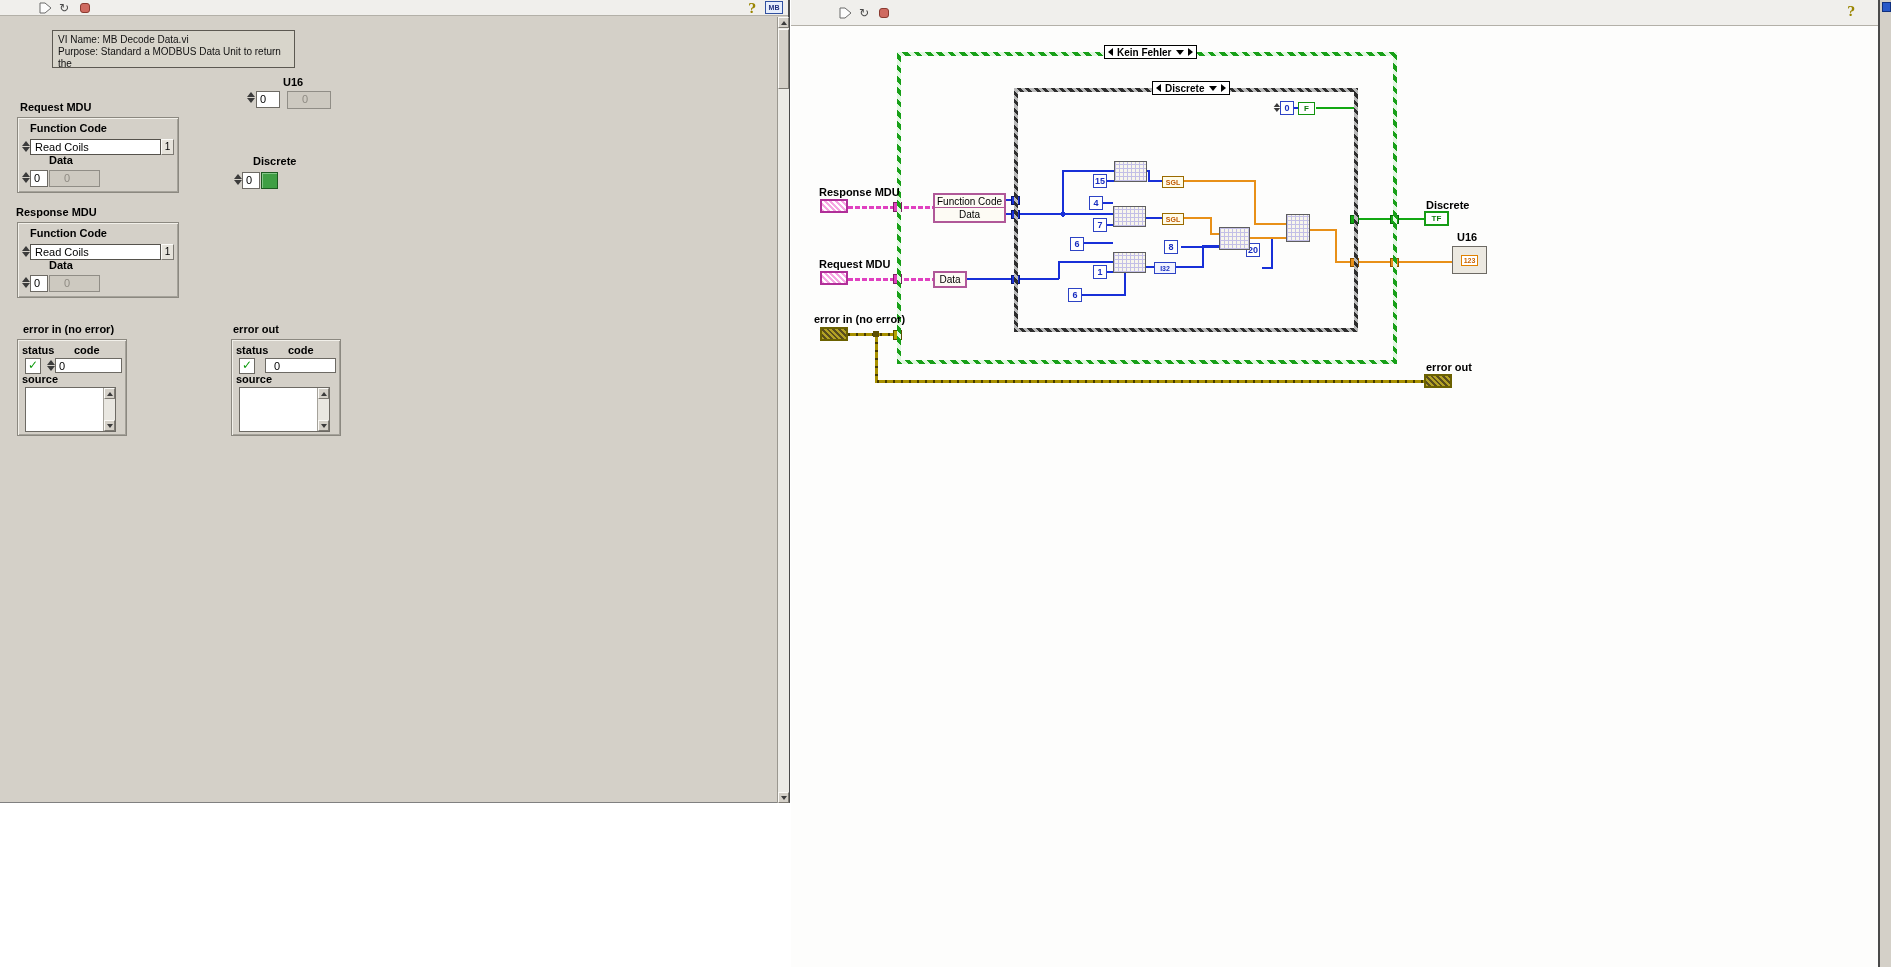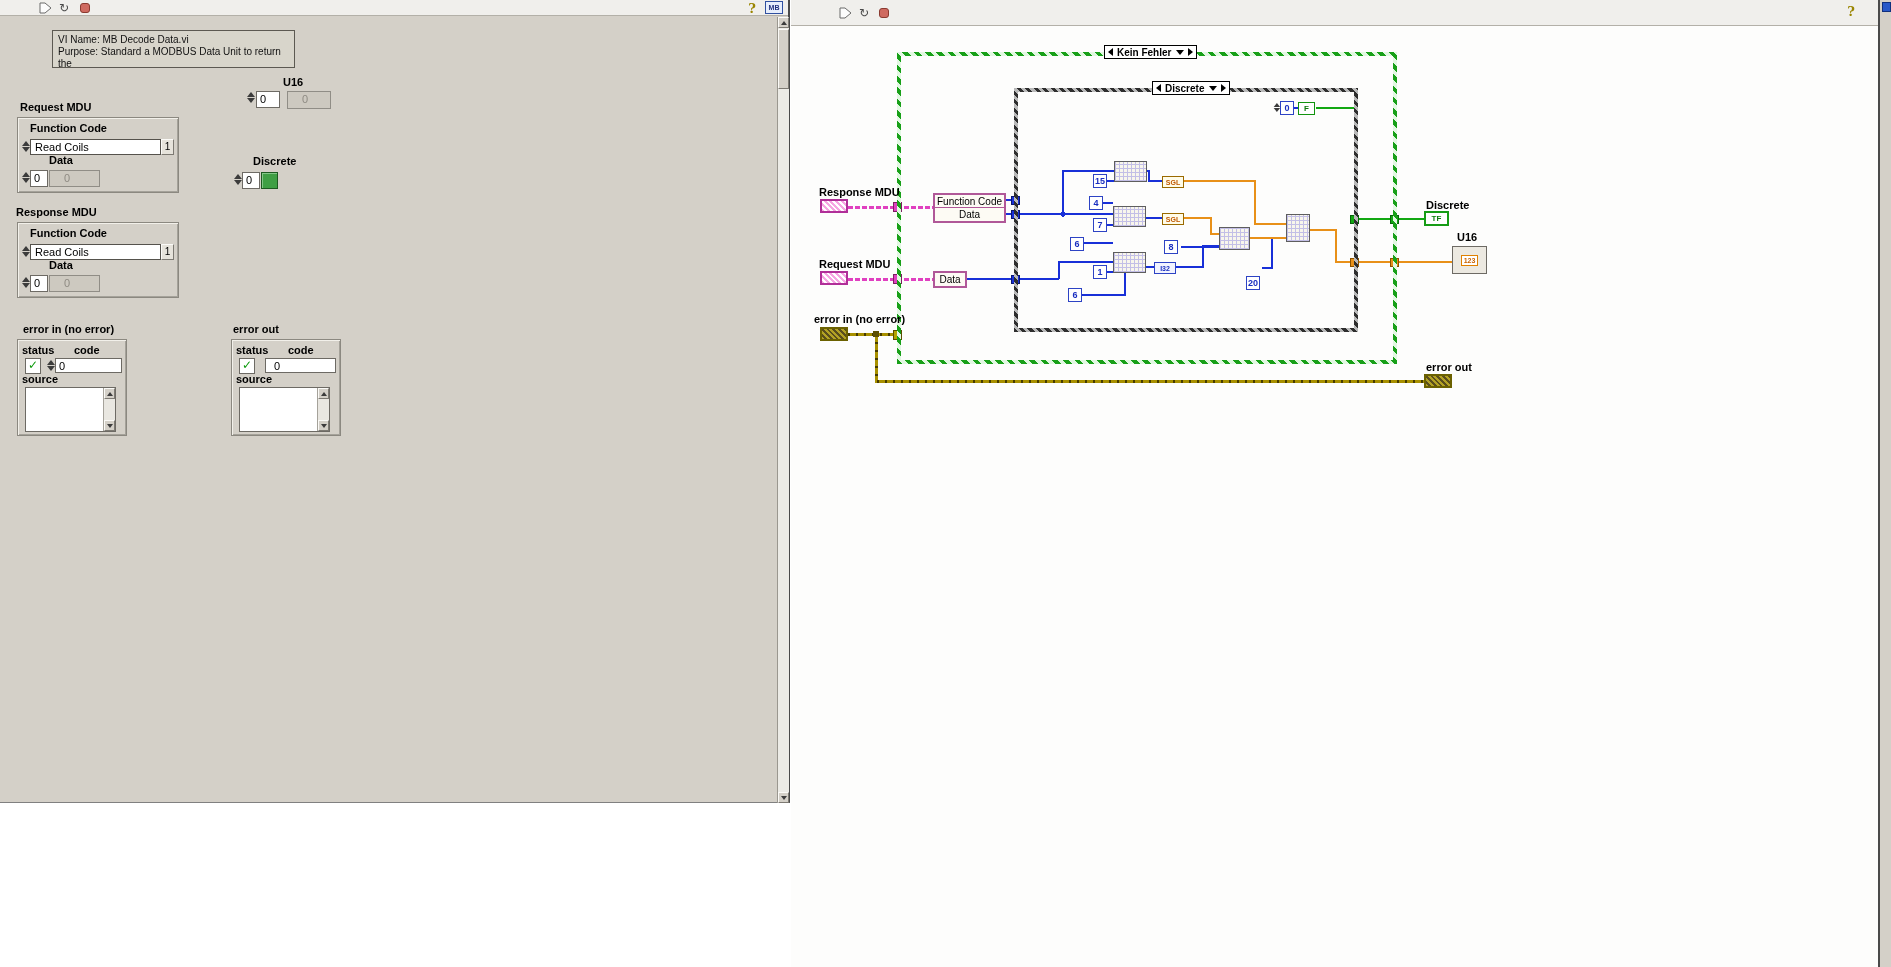--- a/index.html
+++ b/index.html
@@ -265,21 +265,21 @@
     <div class="row">Data</div>
   </div>
 
   <div class="kblue" style="left:302px;top:174px">15</div>
   <div class="kblue" style="left:298px;top:196px">4</div>
   <div class="kblue" style="left:302px;top:218px">7</div>
   <div class="kblue" style="left:279px;top:237px">6</div>
   <div class="kblue" style="left:302px;top:265px">1</div>
   <div class="kblue" style="left:277px;top:288px">6</div>
   <div class="kblue" style="left:373px;top:240px">8</div>
-  <div class="kblue" style="left:455px;top:276px;width:14px">20</div>
+  <div class="kblue" style="left:455px;top:243px;width:14px">20</div>
   <span class="spin" style="left:481px;top:101px;transform:scale(.8)">
       <span class="tri-u"></span>
       <span class="tri-d"></span>
     </span>
   <div class="kblue" style="left:489px;top:101px">0</div>
   <div class="kgreen" style="left:507px;top:102px;width:17px;height:13px">F</div>
 
   <div class="fnode" style="left:323px;top:161px;width:33px;height:21px"></div>
   <div class="fnode" style="left:322px;top:206px;width:33px;height:21px"></div>
   <div class="fnode" style="left:322px;top:252px;width:33px;height:21px"></div>

